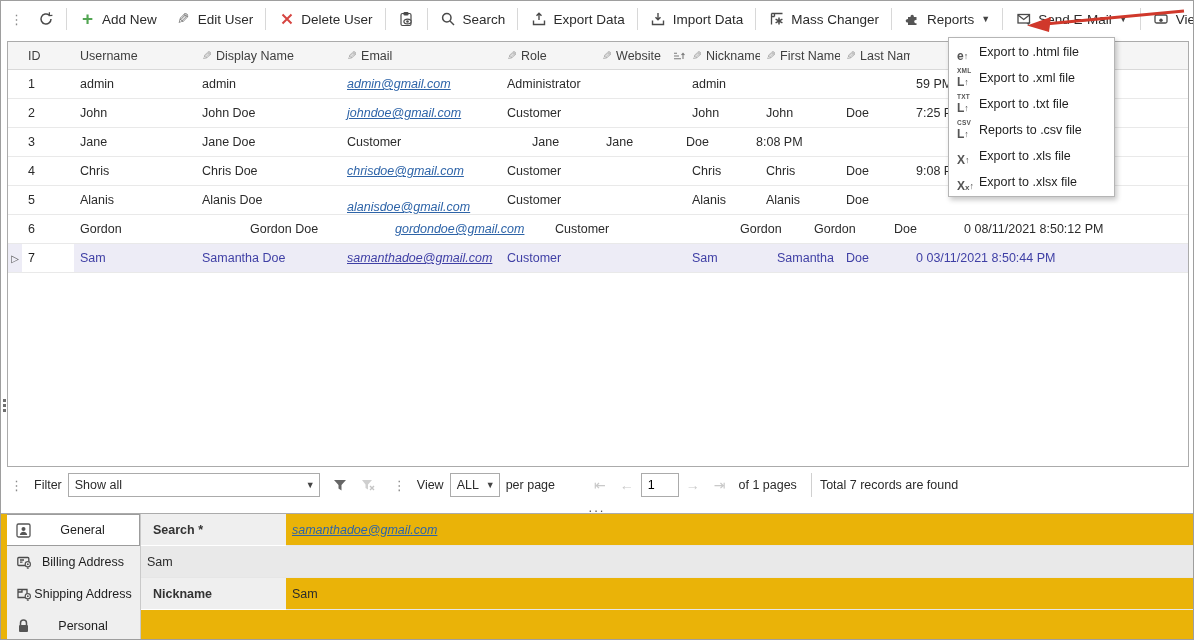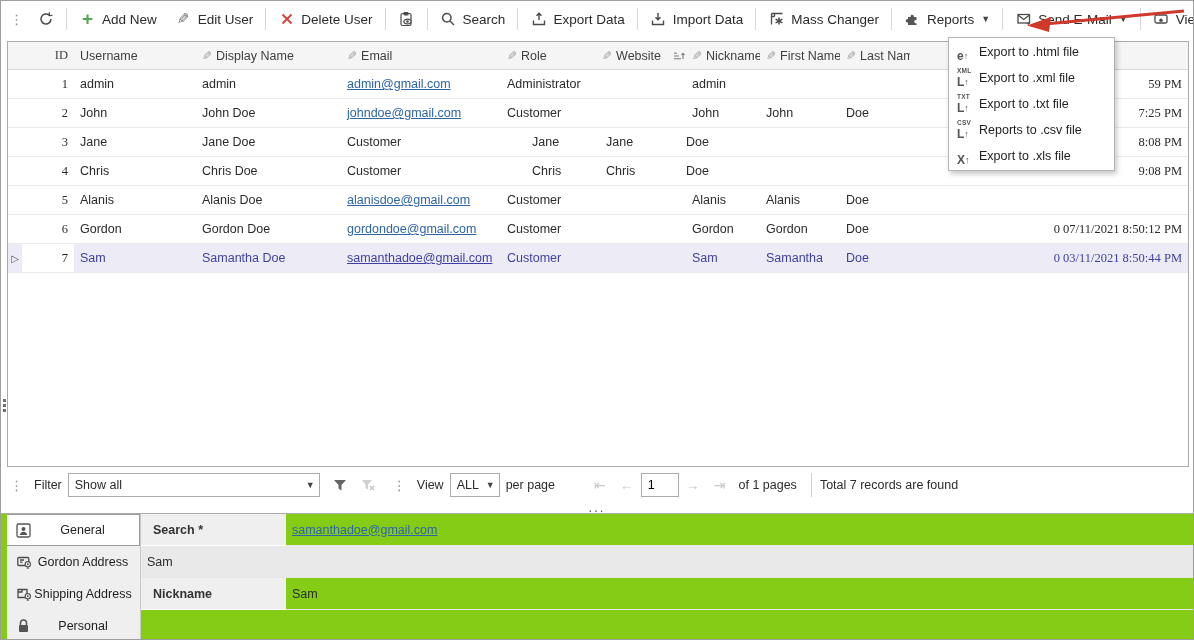--- a/index.html
+++ b/index.html
@@ -19,28 +19,28 @@
   .tb-btn .ticon { display:inline-flex; width:17px; height:17px; align-items:center; justify-content:center; }
   .caret { font-size:9px; color:#444; margin-left:1px; }
   
   .red-arrow { position:absolute; left:1018px; top:2px; width:172px; height:32px; z-index:60; pointer-events:none; }
   
   .grid { position:absolute; left:6px; top:40px; width:1182px; height:426px;
           border:1px solid #ababab; background:#fff; overflow:hidden; }
   .g-header { display:flex; height:28px; background:#f5f5f5; border-bottom:1px solid #d9d9d9;
               color:#3f3f3f; align-items:center; }
   .g-cell { flex:0 0 auto; padding:0 6px; overflow:hidden; white-space:nowrap; display:flex; align-items:center; gap:4px; height:100%; }
-  .g-cell.right { justify-content:flex-end;font-family:Liberation Serif, serif; }
+  .g-cell.right { justify-content:flex-start; }
   .g-cell.flex1 { flex:1 1 auto; }
   .pencil { color:#9a9a9a; font-size:12px; transform:scaleX(-1); display:inline-block; }
   .g-row { display:flex; height:29px; background:#fff; border-bottom:1px solid #e9e9e9; align-items:center; }
   .g-row.sel { background:#edecf6; }
   .g-row.sel .g-cell { color:#3f3fa5; }
   .g-row.sel .g-cell.keep-white { background:#fff; color:#1e1e1e; }
-  .g-link { color:#2e64a8; text-decoration:underline; cursor:pointer; }
+  .g-link { color:#2e64a8; text-decoration:underline; cursor:pointer;font-style:italic; }
   .g-row.sel .g-link { color:#3f3fa5; }
   .ind-cell { flex:0 0 14px; height:100%; display:flex; align-items:center; justify-content:center;
               color:#555; font-size:10px; }
   
   .menu { position:absolute; left:947px; top:36px; width:167px; background:#fff;
           border:1px solid #b5b5b5; box-shadow:2px 3px 5px rgba(0,0,0,.22); z-index:50; padding:1px 0; }
   .menu-item { display:flex; align-items:center; height:26px; padding:0 8px 0 6px; cursor:default; font-size:12.5px; color:#1e1e1e; }
   .mi { position:relative; width:24px; height:20px; flex:0 0 24px; color:#555; }
   .mi-top { position:absolute; left:2px; top:-1px; font-size:6.5px; font-weight:bold; letter-spacing:.2px; }
   .mi-main { position:absolute; left:2px; bottom:0; font-size:12px; font-weight:bold; line-height:1; }
@@ -56,21 +56,21 @@
   .icon-btn { display:inline-flex; width:24px; height:24px; align-items:center; justify-content:center; cursor:default; }
   .pg-arrow { font-size:14px; color:#c9c9c9; padding:0 7px; cursor:default; }
   .pg-input { width:38px; height:24px; border:1px solid #ababab; text-align:left; padding:0 6px;
               font-family:inherit; font-size:12.5px; }
   .v-sep { width:1px; height:24px; background:#d0d0d0; margin:0 8px; }
   .splitter-dots { position:absolute; left:0; right:0; bottom:0px; text-align:center; color:#555;
                    font-size:13px; letter-spacing:2px; line-height:10px; height:10px; cursor:default; }
   .edge-grip { position:absolute; left:1px; top:398px; width:5px; display:flex; flex-direction:column; gap:2px; align-items:center; }
   .edge-grip i { width:3px; height:3px; background:#6f6f6f; display:block; }
   
-  .detail { position:absolute; left:0; top:512px; width:100%; height:128px; border-top:1px solid #ababab; background:#84cc16; }
+  .detail { position:absolute; left:0; top:512px; width:100%; height:128px; border-top:1px solid #ababab; background:#eab308; }
   .tabs { position:absolute; left:6px; top:0; width:134px; height:128px; background:#efefef; border-right:1px solid #c9c9c9; }
   .tab { display:flex; align-items:center; height:32px; padding-left:8px; cursor:default; color:#1e1e1e; }
   .tab .tlabel { flex:1 1 auto; text-align:center; padding-right:6px; }
   .tab.sel { background:#fff; border:1px solid #9c9c9c; border-left:none; }
   .tab .ticon { width:17px; height:17px; display:inline-flex; align-items:center; justify-content:center; }
   .fields { position:absolute; left:140px; top:0; right:0; height:128px; }
   .f-row { display:flex; height:32px; }
   .f-label { flex:0 0 145px; background:#efefef; border-bottom:1px solid #fff; display:flex; align-items:center;
              padding-left:12px; font-weight:bold; color:#333; }
   .f-value { flex:1 1 auto; border-bottom:1px solid #e6e6e6; display:flex; align-items:center; padding-left:6px; }
@@ -359,20 +359,23 @@
           <span class="ind-cell keep-white"></span>
           <span class="g-cell right keep-white" style="flex-basis: 52px;">
             <span>4</span>
           </span>
           <span class="g-cell" style="flex-basis: 122px;">
             <span>Chris</span>
           </span>
           <span class="g-cell" style="flex-basis: 145px;">
             <span>Chris Doe</span>
           </span>
+          <span class="g-cell" style="flex-basis: 160px;">
+            <span class="g-link">chrisdoe@gmail.com</span>
+          </span>
           <span class="g-cell" style="flex-basis: 95px;">
             <span>Customer</span>
           </span>
           <span class="g-cell" style="flex-basis: 70px;">
             <span></span>
           </span>
           <span class="g-cell" style="flex-basis: 20px;"></span>
           <span class="g-cell" style="flex-basis: 74px;">
             <span>Chris</span>
           </span>
@@ -390,21 +393,21 @@
           <span class="ind-cell keep-white"></span>
           <span class="g-cell right keep-white" style="flex-basis: 52px;">
             <span>5</span>
           </span>
           <span class="g-cell" style="flex-basis: 122px;">
             <span>Alanis</span>
           </span>
           <span class="g-cell" style="flex-basis: 145px;">
             <span>Alanis Doe</span>
           </span>
-          <span class="g-cell" style="flex-basis: 160px;">
+          <span class="g-cell" style="flex-basis: 160px; align-items: flex-end;">
             <span class="g-link">alanisdoe@gmail.com</span>
           </span>
           <span class="g-cell" style="flex-basis: 95px;">
             <span>Customer</span>
           </span>
           <span class="g-cell" style="flex-basis: 70px;">
             <span></span>
           </span>
           <span class="g-cell" style="flex-basis: 20px;"></span>
           <span class="g-cell" style="flex-basis: 74px;">
@@ -418,21 +421,21 @@
           </span>
         </div>
         <div class="g-row">
           <span class="ind-cell keep-white"></span>
           <span class="g-cell right keep-white" style="flex-basis: 52px;">
             <span>6</span>
           </span>
           <span class="g-cell" style="flex-basis: 122px;">
             <span>Gordon</span>
           </span>
-          <span class="g-cell" style="flex-basis: 145px;">
+          <span class="g-cell" style="flex-basis: 145px; margin-left: 48px;">
             <span>Gordon Doe</span>
           </span>
           <span class="g-cell" style="flex-basis: 160px;">
             <span class="g-link">gordondoe@gmail.com</span>
           </span>
           <span class="g-cell" style="flex-basis: 95px;">
             <span>Customer</span>
           </span>
           <span class="g-cell" style="flex-basis: 70px;">
             <span></span>
@@ -441,21 +444,21 @@
           <span class="g-cell" style="flex-basis: 74px;">
             <span>Gordon</span>
           </span>
           <span class="g-cell" style="flex-basis: 80px;">
             <span>Gordon</span>
           </span>
           <span class="g-cell" style="flex-basis: 70px;">
             <span>Doe</span>
           </span>
           <span class="g-cell flex1 right">
-            <span>0 07/11/2021 8:50:12 PM</span>
+            <span>0 08/11/2021 8:50:12 PM</span>
           </span>
         </div>
         <div class="g-row sel">
           <span class="ind-cell keep-white">▷</span>
           <span class="g-cell right keep-white" style="flex-basis: 52px;">
             <span>7</span>
           </span>
           <span class="g-cell" style="flex-basis: 122px;">
             <span>Sam</span>
           </span>
@@ -468,21 +471,21 @@
           <span class="g-cell" style="flex-basis: 95px;">
             <span>Customer</span>
           </span>
           <span class="g-cell" style="flex-basis: 70px;">
             <span></span>
           </span>
           <span class="g-cell" style="flex-basis: 20px;"></span>
           <span class="g-cell" style="flex-basis: 74px;">
             <span>Sam</span>
           </span>
-          <span class="g-cell" style="flex-basis: 80px;">
+          <span class="g-cell" style="flex-basis: 80px; justify-content: flex-end;">
             <span>Samantha</span>
           </span>
           <span class="g-cell" style="flex-basis: 70px;">
             <span>Doe</span>
           </span>
           <span class="g-cell flex1 right">
             <span>0 03/11/2021 8:50:44 PM</span>
           </span>
         </div>
       </div>
@@ -516,20 +519,27 @@
           <span class="mi-main">L<span class="mi-arr">↑</span></span>
         </span>
         <span>Reports to .csv file</span>
       </div>
       <div class="menu-item">
         <span class="mi">
           <span class="mi-top"></span>
           <span class="mi-main">X<span class="mi-arr">↑</span></span>
         </span>
         <span>Export to .xls file</span>
+      </div>
+      <div class="menu-item">
+        <span class="mi">
+          <span class="mi-top"></span>
+          <span class="mi-main">X<span class="mi-sub">x</span><span class="mi-arr">↑</span></span>
+        </span>
+        <span>Export to .xlsx file</span>
       </div>
     </div>
 
   <div class="edge-grip">
       <i></i>
       <i></i>
       <i></i>
     </div>
 
   <div class="filterbar">
@@ -586,21 +596,21 @@
         <div class="tab">
           <span class="ticon">
             <svg class="ic" width="16" height="16" viewBox="0 0 16 16" fill="none" stroke="#4a4a4a" stroke-width="1.3">
               <rect x="1.8" y="3.5" width="11" height="8" rx="1"></rect>
               <path d="M4 6h4 M4 8.2h2.5"></path>
               <circle cx="11.8" cy="10.2" r="2.6" fill="#fff" stroke="#555" stroke-width="1.2"></circle>
               <circle cx="11.8" cy="10.2" r="1" fill="#555" stroke="none"></circle>
               <path d="M11.8 12.8l-1.2 2h2.4z" fill="#555" stroke="none"></path>
             </svg>
           </span>
-          <span class="tlabel">Gordon Address</span>
+          <span class="tlabel">Billing Address</span>
         </div>
         <div class="tab">
           <span class="ticon">
             <svg class="ic" width="16" height="16" viewBox="0 0 16 16" fill="none" stroke="#4a4a4a" stroke-width="1.3">
               <path d="M2 3.5h9v8H2z M2 3.5v2.5h4V3.5"></path>
               <circle cx="11.8" cy="10.2" r="2.6" fill="#fff" stroke="#555" stroke-width="1.2"></circle>
               <circle cx="11.8" cy="10.2" r="1" fill="#555" stroke="none"></circle>
               <path d="M11.8 12.8l-1.2 2h2.4z" fill="#555" stroke="none"></path>
             </svg>
           </span>

